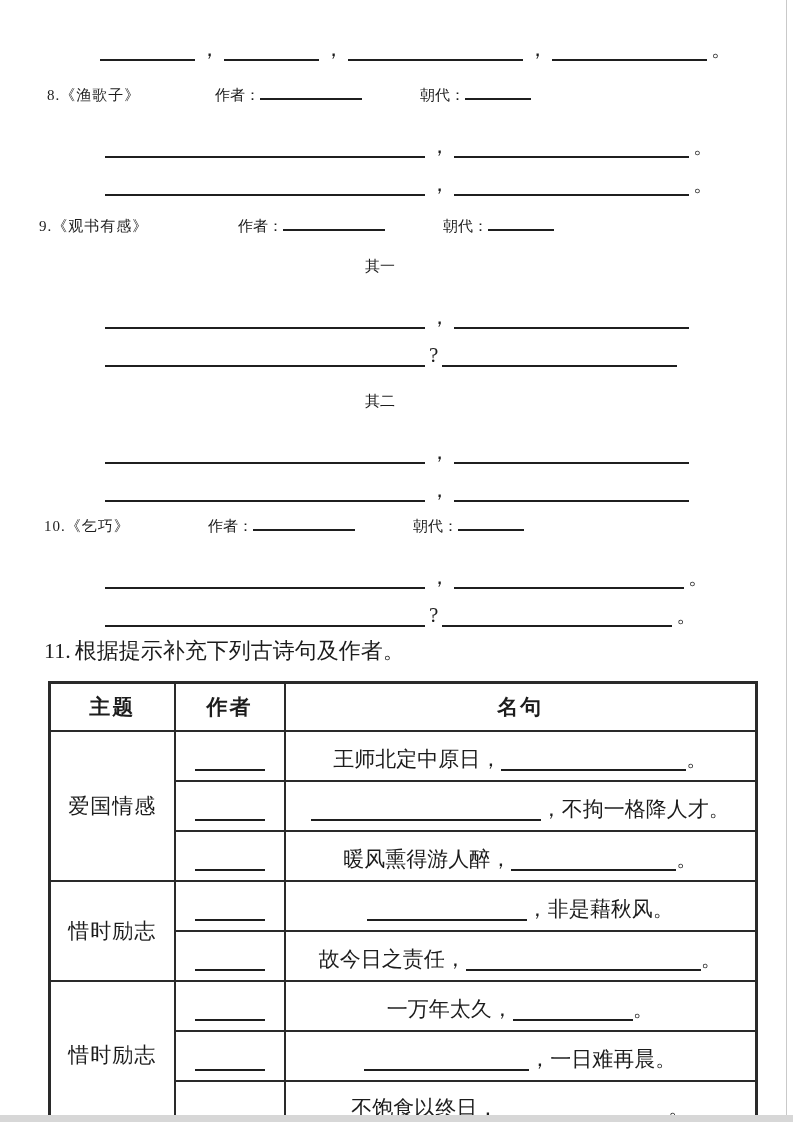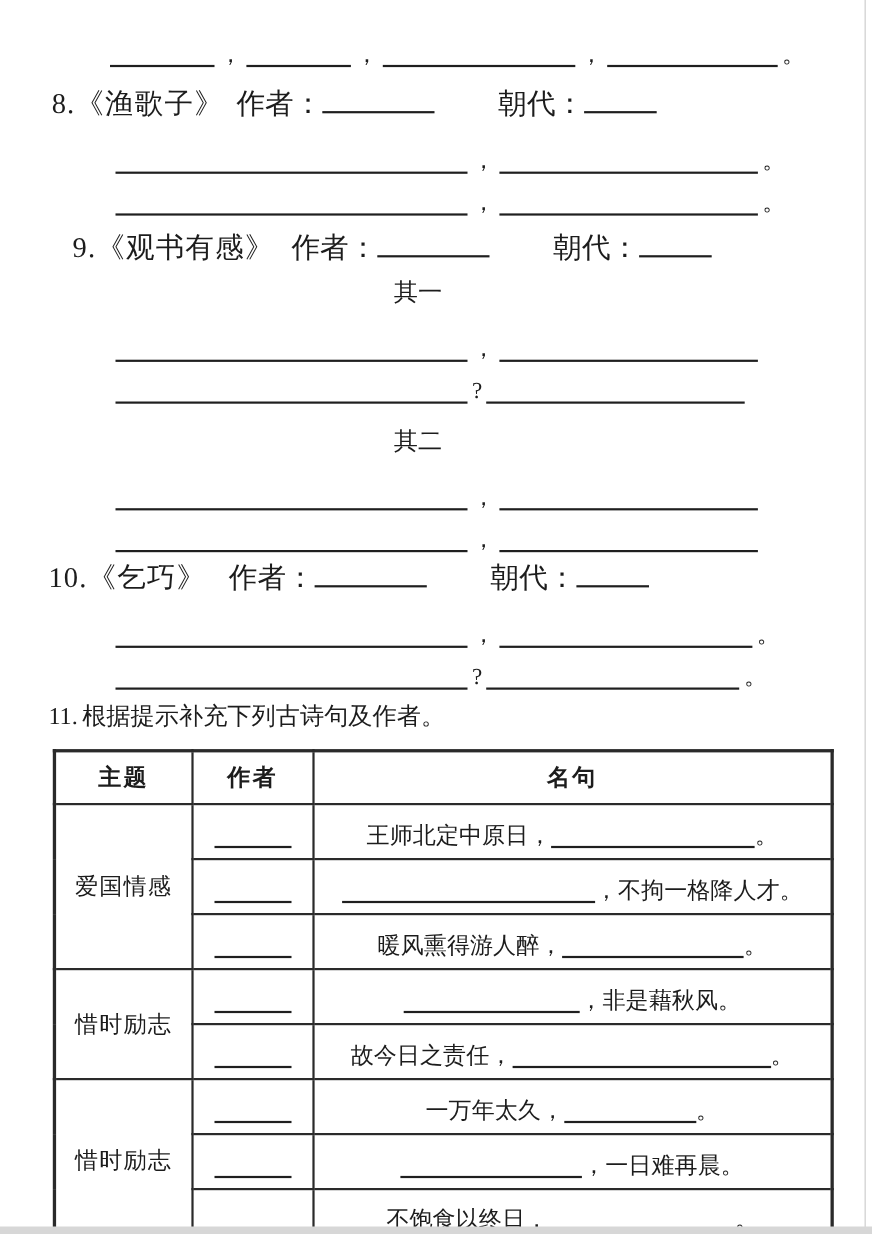--- a/index.html
+++ b/index.html
@@ -38,41 +38,41 @@
   .blank.w320 { width: 320px; }
 
   .punct { display: inline-block; padding: 0 4px; font-size: 21px; }
 
   
   .top-line { margin: 36px 0 0 100px; font-size: 21px; line-height: 26px; }
 
   .item-header {
     position: relative;
     height: 26px;
-    font-size: 26px;
+    font-size: 15px;
     line-height: 26px;
   }
   .ih8  { margin: 20px 0 0 47px; }
-  .ih9  { margin: 16px 0 0 66px; }
+  .ih9  { margin: 16px 0 0 39px; }
   .ih10 { margin: 10px 0 0 44px; }
   .item-title { position: absolute; left: 0; top: 0; letter-spacing: 1px; }
   .author-dynasty { position: absolute; top: 0; display: flex; align-items: baseline; }
   .pos-a { left: 168px; }
   .pos-b { left: 199px; }
   .pos-c { left: 164px; }
   .author-dynasty .gap { display: inline-block; width: 58px; }
 
   .poem-line { font-size: 21px; line-height: 26px; margin-left: 105px; }
   .pl-first  { margin-top: 25px; }
   .pl-next   { margin-top: 12px; }
 
   .subtitle {
     width: 760px;
     text-align: center;
-    font-size: 22px;
+    font-size: 15px;
     line-height: 26px;
   }
   .st1 { margin-top: 14px; }
   .st2 { margin-top: 20px; }
 
   .instruction {
     margin: 10px 0 0 44px;
     font-size: 22px;
     line-height: 26px;
     display: flex;

